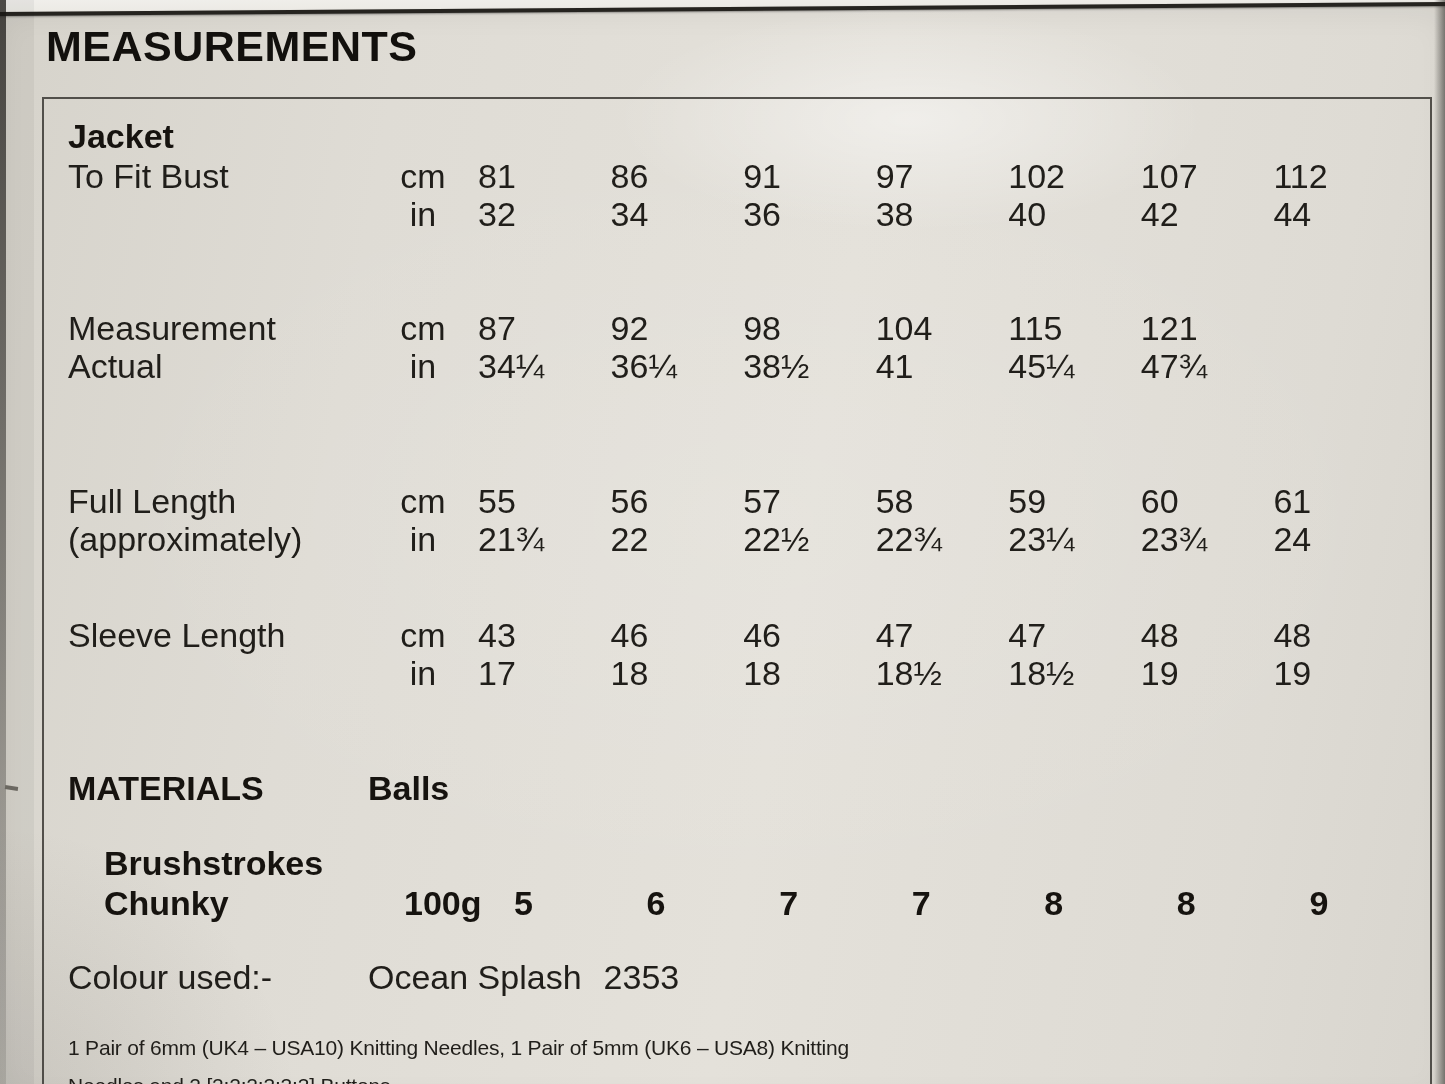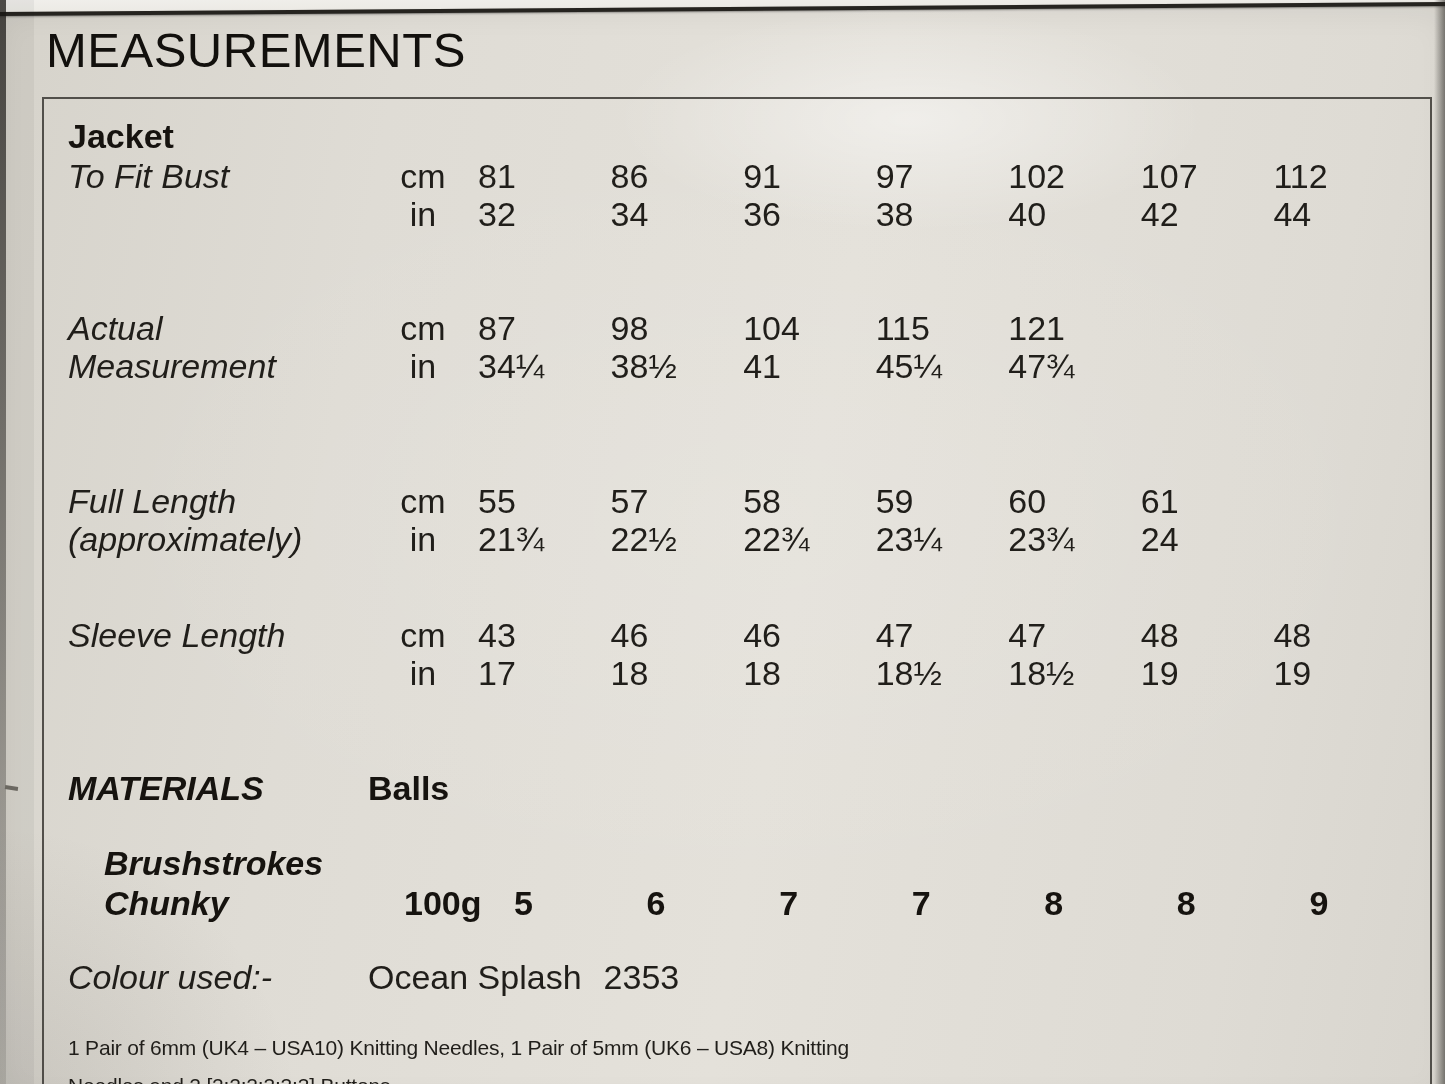--- a/index.html
+++ b/index.html
@@ -17,31 +17,31 @@
   .topline{position:absolute;top:-13px;left:-15px;width:1480px;transform:rotate(-0.4deg);}
   .topline .light{height:20px;background:linear-gradient(to bottom,#f3f2ef,#eceae5);}
   .topline .dark{height:4px;background:#262420;box-shadow:0 1px 2px rgba(0,0,0,0.35);}
   .left-edge{position:absolute;left:0;top:0;width:6px;height:100%;
     background:linear-gradient(to bottom,rgba(25,23,20,0.75),rgba(25,23,20,0.12));}
   .left-shade{position:absolute;left:0;top:0;width:34px;height:100%;background:rgba(20,18,15,0.05);}
   .right-edge{position:absolute;right:0;top:0;width:11px;height:100%;
     background:linear-gradient(to left,rgba(40,38,34,0.55),rgba(40,38,34,0));}
   .edge-mark{position:absolute;left:5px;top:786px;width:13px;height:4px;background:#6b6861;transform:rotate(8deg);}
 
-  .title{position:absolute;left:46px;top:22px;font-size:49px;font-weight:400;
+  .title{position:absolute;left:46px;top:22px;font-size:43px;font-weight:700;
     letter-spacing:0.5px;color:#12100d;}
 
   .box{position:absolute;left:42px;top:97px;width:1386px;height:1000px;
     border:2px solid rgba(58,55,50,0.85);border-bottom:none;}
 
   .grid{position:absolute;left:68px;width:1338px;display:grid;
     grid-template-columns:300px 110px repeat(7,1fr);}
   .ln{height:38px;line-height:38px;}
   .ln40{height:40px;line-height:40px;}
-  .labelcol{text-align:left;font-style:italic;}
+  .labelcol{text-align:left;}
   .unitcol{text-align:center;}
   .cell{text-align:left;}
   .startcol2{grid-column:2 / span 4;text-align:left;white-space:nowrap;}
   .b{font-weight:700;color:#16130f;}
   .heading{position:absolute;left:68px;height:38px;line-height:38px;font-weight:700;color:#16130f;}
   .para{position:absolute;left:68px;height:38px;line-height:38px;white-space:nowrap;font-size:21px;letter-spacing:-0.2px;}
   .code-gap{display:inline-block;margin-left:22px;}
 </style>
 </head>
 <body>
@@ -97,32 +97,36 @@
         <div class="ln">42</div>
       </div>
     <div class="cell">
         <div class="ln">112</div>
         <div class="ln">44</div>
       </div>
   </div>
 
   <div class="grid" style="top:309px;">
     <div class="labelcol">
+      <div class="ln">Measurement</div>
       <div class="ln">Actual</div>
-      <div class="ln">Measurement</div>
     </div>
     <div class="unitcol">
       <div class="ln">cm</div>
       <div class="ln">in</div>
     </div>
     <div class="cell">
         <div class="ln">87</div>
         <div class="ln">34¼</div>
       </div>
     <div class="cell">
+        <div class="ln">92</div>
+        <div class="ln">36¼</div>
+      </div>
+    <div class="cell">
         <div class="ln">98</div>
         <div class="ln">38½</div>
       </div>
     <div class="cell">
         <div class="ln">104</div>
         <div class="ln">41</div>
       </div>
     <div class="cell">
         <div class="ln">115</div>
         <div class="ln">45¼</div>
@@ -138,20 +142,24 @@
       <div class="ln">Full Length</div>
       <div class="ln">(approximately)</div>
     </div>
     <div class="unitcol">
       <div class="ln">cm</div>
       <div class="ln">in</div>
     </div>
     <div class="cell">
         <div class="ln">55</div>
         <div class="ln">21¾</div>
+      </div>
+    <div class="cell">
+        <div class="ln">56</div>
+        <div class="ln">22</div>
       </div>
     <div class="cell">
         <div class="ln">57</div>
         <div class="ln">22½</div>
       </div>
     <div class="cell">
         <div class="ln">58</div>
         <div class="ln">22¾</div>
       </div>
     <div class="cell">

